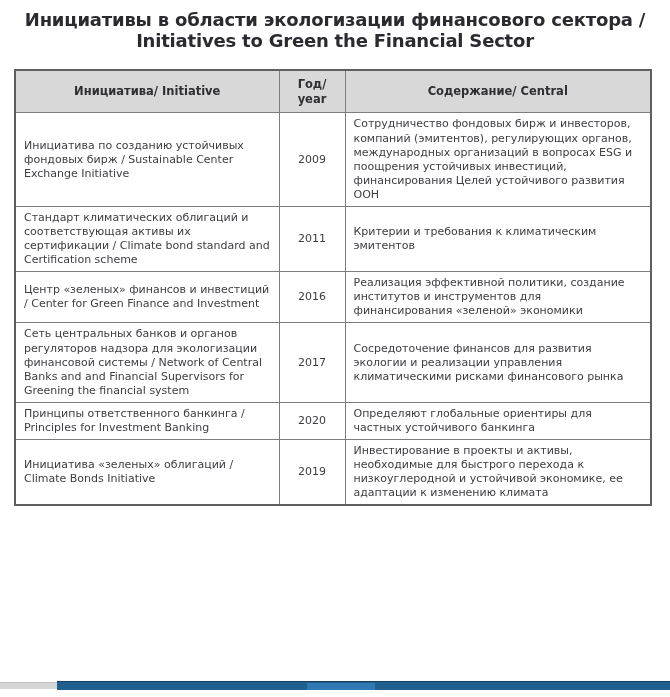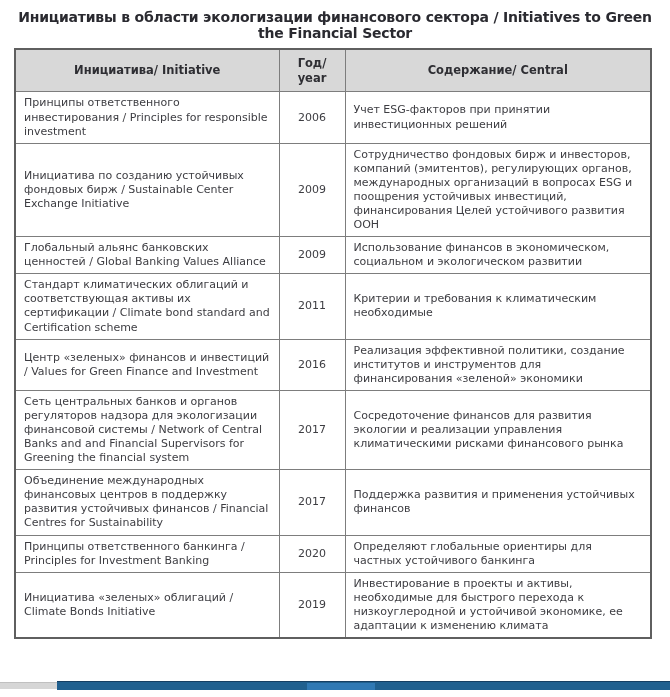--- a/index.html
+++ b/index.html
@@ -6,25 +6,25 @@
   html, body {
     margin: 0; padding: 0;
     width: 670px; height: 697px;
     background: #ffffff;
     font-family: "DejaVu Sans", "Liberation Sans", sans-serif;
     color: #3d3d42;
     overflow: hidden;
     position: relative;
   }
   .page-title {
-    font-size: 14px;
+    font-size: 18px;
     font-weight: bold;
     color: #2a2a30;
     text-align: center;
-    margin: 9px 12px 7px 12px;
+    margin: 9px 12px 18px 12px;
     letter-spacing: -0.2px;
   }
   table.initiatives {
     border-collapse: collapse;
     table-layout: fixed;
     width: 636px;
     margin-left: 14px;
     border: 2px solid #5f5f5f;
   }
   th, td {
@@ -83,53 +83,38 @@
   </colgroup>
   <thead>
     <tr>
       <th>Инициатива/ Initiative</th>
       <th>Год/ year</th>
       <th>Содержание/ Central</th>
     </tr>
   </thead>
   <tbody>
     <tr>
-      <td class="c-init">Принципы ответственного инвестирования / Principles for responsible investment</td>
-      <td class="c-year">2006</td>
-      <td class="c-cont">Учет ESG-факторов при принятии инвестиционных решений</td>
-    </tr>
-    <tr>
       <td class="c-init">Инициатива по созданию устойчивых фондовых бирж / Sustainable Center Exchange Initiative</td>
       <td class="c-year">2009</td>
       <td class="c-cont">Сотрудничество фондовых бирж и инвесторов, компаний (эмитентов), регулирующих органов, международных организаций в вопросах ESG и поощрения устойчивых инвестиций, финансирования Целей устойчивого развития ООН</td>
     </tr>
     <tr>
-      <td class="c-init">Глобальный альянс банковских ценностей / Global Banking Values Alliance</td>
-      <td class="c-year">2009</td>
-      <td class="c-cont">Использование финансов в экономическом, социальном и экологическом развитии</td>
+      <td class="c-init">Стандарт климатических облигаций и соответствующая активы их сертификации / Climate bond standard and Certification scheme</td>
+      <td class="c-year">2011</td>
+      <td class="c-cont">Критерии и требования к климатическим эмитентов</td>
     </tr>
     <tr>
-      <td class="c-init">Стандарт климатических облигаций и соответствующая активы их сертификации / Climate bond standard and Certification scheme</td>
-      <td class="c-year">2011</td>
-      <td class="c-cont">Критерии и требования к климатическим необходимые</td>
-    </tr>
-    <tr>
-      <td class="c-init">Центр «зеленых» финансов и инвестиций / Values for Green Finance and Investment</td>
+      <td class="c-init">Центр «зеленых» финансов и инвестиций / Center for Green Finance and Investment</td>
       <td class="c-year">2016</td>
       <td class="c-cont">Реализация эффективной политики, создание институтов и инструментов для финансирования «зеленой» экономики</td>
     </tr>
     <tr>
       <td class="c-init">Сеть центральных банков и органов регуляторов надзора для экологизации финансовой системы / Network of Central Banks and and Financial Supervisors for Greening the financial system</td>
       <td class="c-year">2017</td>
       <td class="c-cont">Сосредоточение финансов для развития экологии и реализации управления климатическими рисками финансового рынка</td>
-    </tr>
-    <tr>
-      <td class="c-init">Объединение международных финансовых центров в поддержку развития устойчивых финансов / Financial Centres for Sustainability</td>
-      <td class="c-year">2017</td>
-      <td class="c-cont">Поддержка развития и применения устойчивых финансов</td>
     </tr>
     <tr>
       <td class="c-init">Принципы ответственного банкинга / Principles for Investment Banking</td>
       <td class="c-year">2020</td>
       <td class="c-cont">Определяют глобальные ориентиры для частных устойчивого банкинга</td>
     </tr>
     <tr>
       <td class="c-init">Инициатива «зеленых» облигаций / Climate Bonds Initiative</td>
       <td class="c-year">2019</td>
       <td class="c-cont">Инвестирование в проекты и активы, необходимые для быстрого перехода к низкоуглеродной и устойчивой экономике, ее адаптации к изменению климата</td>

